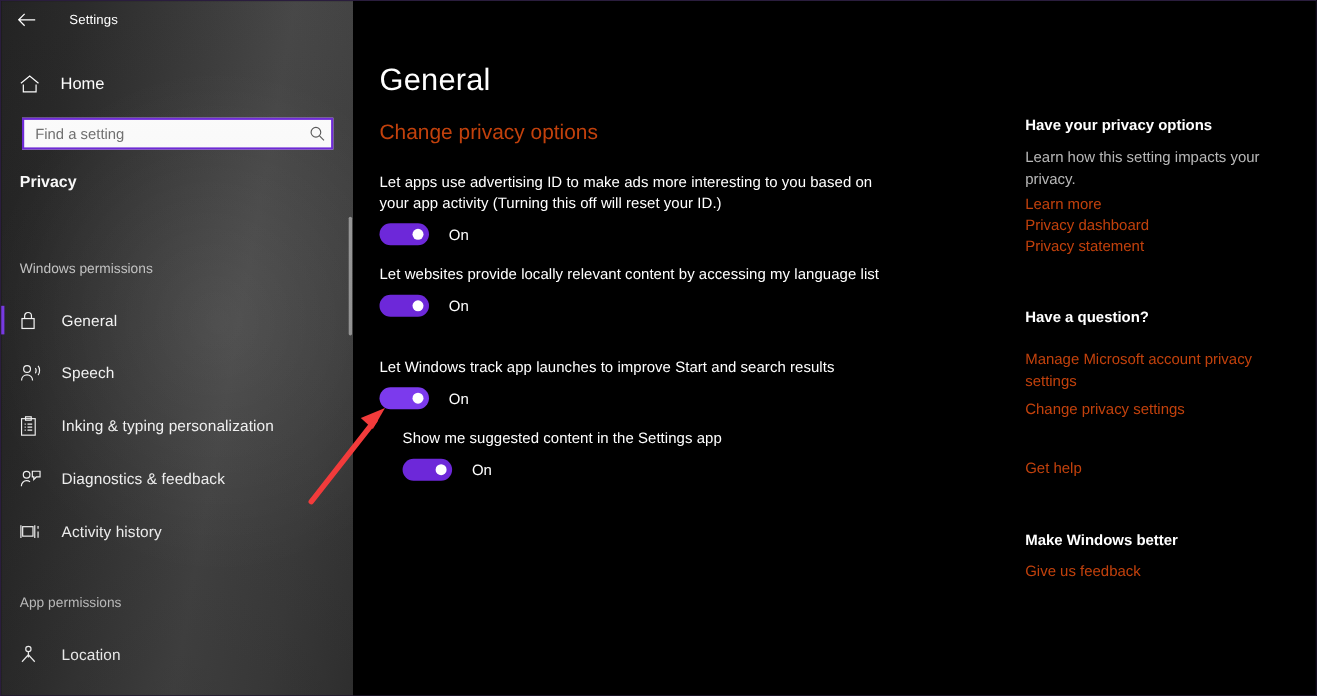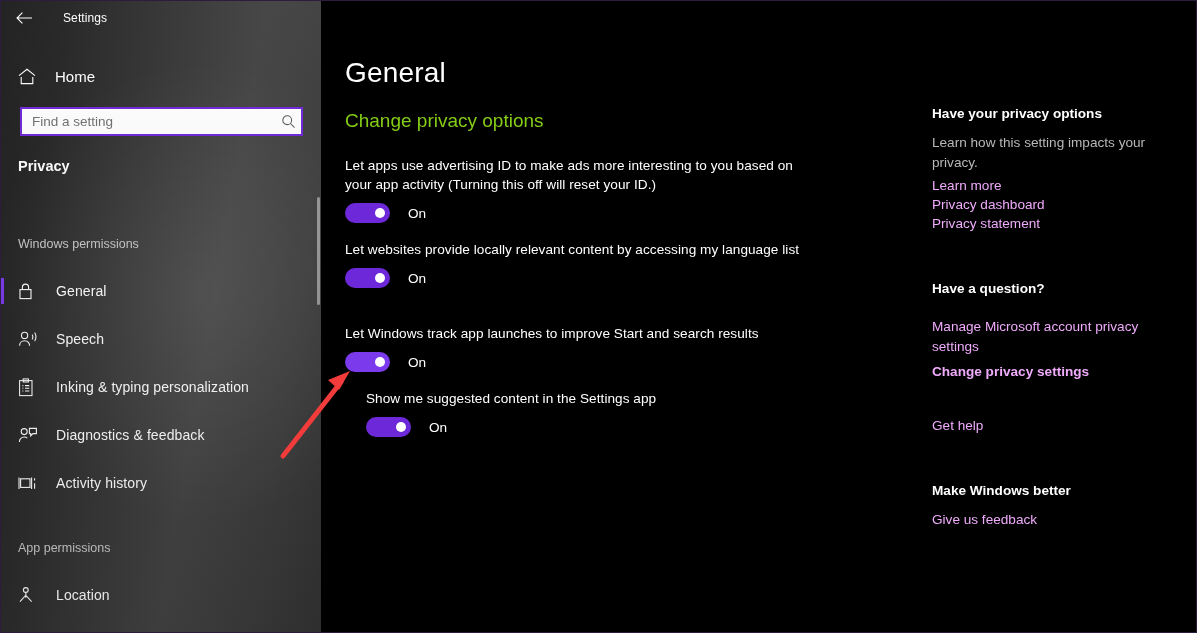--- a/index.html
+++ b/index.html
@@ -166,21 +166,21 @@
     font-size: 28px;
     color: #ffffff;
     font-weight: normal;
     letter-spacing: .2px;
   }
 
   #section-title {
     position: absolute;
     left: 24px; top: 109px;
     font-size: 19px;
-    color: #84cc16;
+    color: #c2410c;
     font-weight: normal;
   }
 
   .opt {
     position: absolute;
     left: 24px;
     width: 458px;
   }
   .opt .opt-text {
     font-size: 13.6px;
@@ -235,36 +235,36 @@
   .rail-desc {
     position: absolute;
     font-size: 13.6px;
     color: #b8b8b8;
     line-height: 20px;
     width: 226px;
   }
   .rail-link {
     position: absolute;
     font-size: 13.6px;
-    color: #f0abfc;
+    color: #c2410c;
     line-height: 19.6px;
     width: 228px;
     text-decoration: none;
     cursor: pointer;
   }
 
   #rail-h1 { top: 105px; }
   #rail-d1 { top: 132px; }
   #rail-l1 { top: 175px; }
   #rail-l2 { top: 194px; }
   #rail-l3 { top: 213px; }
 
   #rail-h2 { top: 280px; }
   #rail-l4 { top: 316px; }
-  #rail-l5 { top: 361px; font-weight: bold; }
+  #rail-l5 { top: 361px; }
   #rail-l6 { top: 388px; }
   #rail-l7 { top: 415px; }
 
   #rail-h3 { top: 482px; }
   #rail-l8 { top: 509px; }
 
   
   #annotation-arrow {
     position: absolute;
     left: 0; top: 0;

